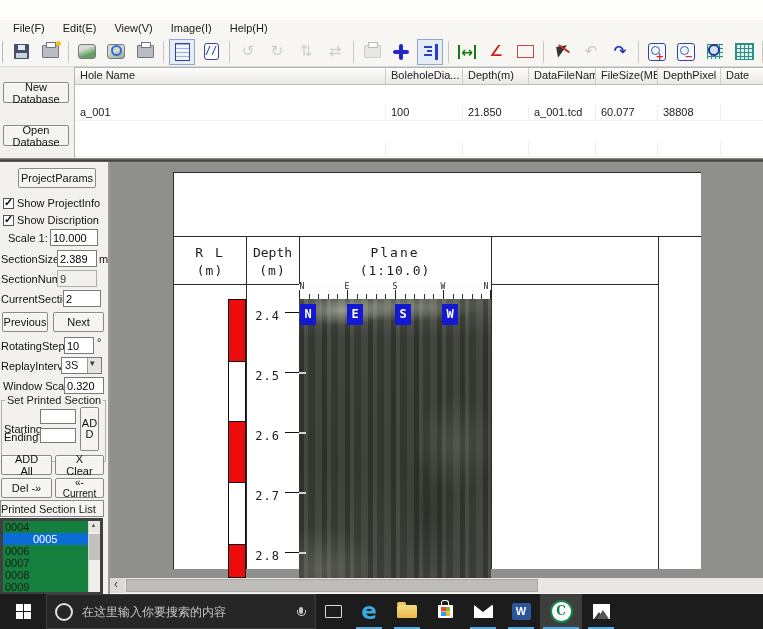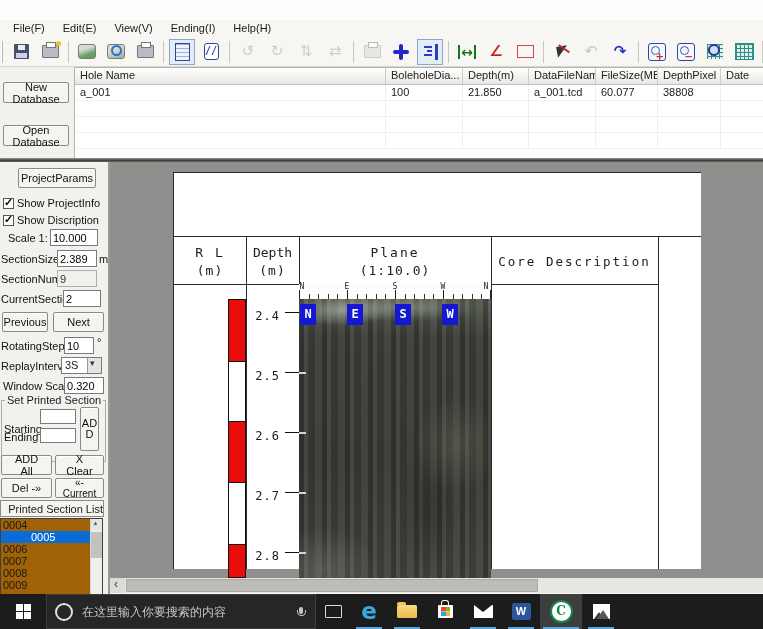--- a/index.html
+++ b/index.html
@@ -58,40 +58,40 @@
       repeating-linear-gradient(#2e8f86 0 1px,transparent 1px 4px),#dff0ec;border:1px solid #2e8f86;}
 
   
   #db-left{left:0;top:67px;width:74px;height:91px;background:#f2f1ed;}
   .winbtn{position:absolute;background:#f5f4f1;border:1px solid #8a8a8a;border-radius:2px;
           font-size:11px;font-family:"Liberation Sans",sans-serif;color:#111;
           display:flex;align-items:center;justify-content:center;box-shadow:inset 0 1px 0 #fff;}
   #db-table{left:74px;top:67px;width:689px;height:91px;background:#fff;border-top:1px solid #b5b3ae;border-left:1px solid #b5b3ae;box-sizing:border-box;}
   .db-hrow{display:flex;height:16px;background:linear-gradient(#fefefe,#e9e8e4);border-bottom:1px solid #c2c0bb;}
   .db-hcell{border-right:1px solid #cfcdc8;box-sizing:border-box;padding-left:5px;line-height:15px;color:#222;overflow:hidden;white-space:nowrap;}
-  .db-row{display:flex;height:15px;border-bottom:1px solid #f3f2ef;}
+  .db-row{display:flex;height:15px;border-bottom:1px solid #f3f2ef;margin-top:20px;}
   .db-cell{box-sizing:border-box;padding-left:5px;line-height:15px;border-right:1px solid #f0efec;overflow:hidden;white-space:nowrap;}
   #groove{left:0;top:158px;width:763px;height:4px;background:linear-gradient(#9a9890,#3f3e3b 60%,#6a6966);}
 
   
   #left-panel{left:0;top:162px;width:108px;height:432px;background:#f2f1ed;font-size:11px;}
   .plabel{position:absolute;white-space:nowrap;color:#111;line-height:15px;}
   .pfield{position:absolute;background:#fff;border:1px solid #7a7a7a;font-size:11px;
           font-family:"Liberation Sans",sans-serif;padding:0 2px;box-sizing:border-box;height:17px;}
   .pfield.ro{background:#f1f0ec;border-color:#adadad;color:#333;}
   .checkbox{position:absolute;width:11px;height:11px;background:#fff;border:1px solid #555;box-sizing:border-box;}
   .checkbox.checked::after{content:"✓";position:absolute;left:0px;top:-3px;font-size:11px;font-weight:bold;color:#111;}
   .combo{position:absolute;background:#fff;border:1px solid #7a7a7a;box-sizing:border-box;height:17px;display:flex;}
   .combo .cval{flex:1;padding-left:3px;line-height:15px;}
   .combo .carrow{width:13px;background:#e5e4e0;border-left:1px solid #9a9a9a;position:relative;}
   .combo .carrow::after{content:"▾";position:absolute;left:2px;top:0px;font-size:9px;color:#333;}
   .groupbox{position:absolute;border:1px solid #b0aeaa;}
   .grouplegend{position:absolute;top:-7px;left:3px;background:#f2f1ed;padding:0 2px;white-space:nowrap;}
-  #list-header{display:flex;align-items:center;justify-content:flex-end;background:#f5f4f1;border:1px solid #8a8a8a;box-sizing:border-box;}
-  #listbox{position:absolute;left:0;top:356px;width:103px;height:77px;background:#a16207;border:1px solid #404040;box-sizing:border-box;overflow:hidden;}
+  #list-header{display:flex;align-items:center;justify-content:flex-start;background:#f5f4f1;border:1px solid #8a8a8a;box-sizing:border-box;}
+  #listbox{position:absolute;left:0;top:356px;width:103px;height:77px;background:#15803d;border:3px solid #404040;box-sizing:border-box;overflow:hidden;}
   .litem{height:12px;line-height:12px;padding-left:2px;font-size:11px;}
   .litem.selected{background:#0a6cd6;color:#fff;padding-left:30px;}
   #list-scroll{position:absolute;right:0;top:0;width:11px;height:100%;background:#f0efec;border-left:1px solid #d5d4d0;}
   #list-up{position:absolute;top:0;left:0;width:11px;height:11px;background:#e6e5e1;}
   #list-up::after{content:"▲";position:absolute;left:1.5px;top:1px;font-size:6px;color:#555;}
   #list-thumb{position:absolute;top:13px;left:0;width:11px;height:26px;background:#c3c2be;}
   .vbtn{line-height:11px;text-align:center;word-break:break-all;padding:2px 0;}
 
   
   #splitter{left:108px;top:162px;width:2px;height:432px;background:#9c9a96;}
@@ -172,21 +172,21 @@
 <body>
 
 <div id="screen">
 
   <div id="titlebar" class="abs"></div>
 
   <div id="menubar" class="abs">
     <span class="menu-item">File(F)</span>
     <span class="menu-item">Edit(E)</span>
     <span class="menu-item">View(V)</span>
-    <span class="menu-item">Ending(I)</span>
+    <span class="menu-item">Image(I)</span>
     <span class="menu-item">Help(H)</span>
   </div>
 
   <div id="toolbar" class="abs">
     <div class="grip"></div>
     <button class="tbtn">
         <span class="i-save"></span>
       </button>
     <button class="tbtn">
         <span class="i-printer i-star"></span>
@@ -404,21 +404,20 @@
       <div class="vline" style="left:125px;top:63px;height:333px"></div>
       <div class="vline" style="left:317px;top:63px;height:333px"></div>
       <div class="vline" style="left:484px;top:63px;height:333px"></div>
 
       <div class="sheet-h1" style="left:0;top:72px;width:72px">R L</div>
       <div class="sheet-h2" style="left:0;top:90px;width:72px">(m)</div>
       <div class="sheet-h1" style="left:72px;top:72px;width:53px;letter-spacing:0">Depth</div>
       <div class="sheet-h2" style="left:72px;top:90px;width:53px">(m)</div>
       <div class="sheet-h1" style="left:125px;top:72px;width:192px">Plane</div>
       <div class="sheet-h2" style="left:125px;top:90px;width:192px">(1:10.0)</div>
-      <div class="sheet-h1" style="left:317px;top:81px;width:167px;font-size:12.5px">Core Description</div>
 
       <div id="ruler">
         <div class="minor"></div>
         <div class="major" style="left:0"></div>
         <div class="major" style="left:48px"></div>
         <div class="major" style="left:96px"></div>
         <div class="major" style="left:144px"></div>
         <div class="major" style="left:191px"></div>
         <span class="compass" style="left:-3px">N</span>
         <span class="compass" style="left:42px">E</span>

